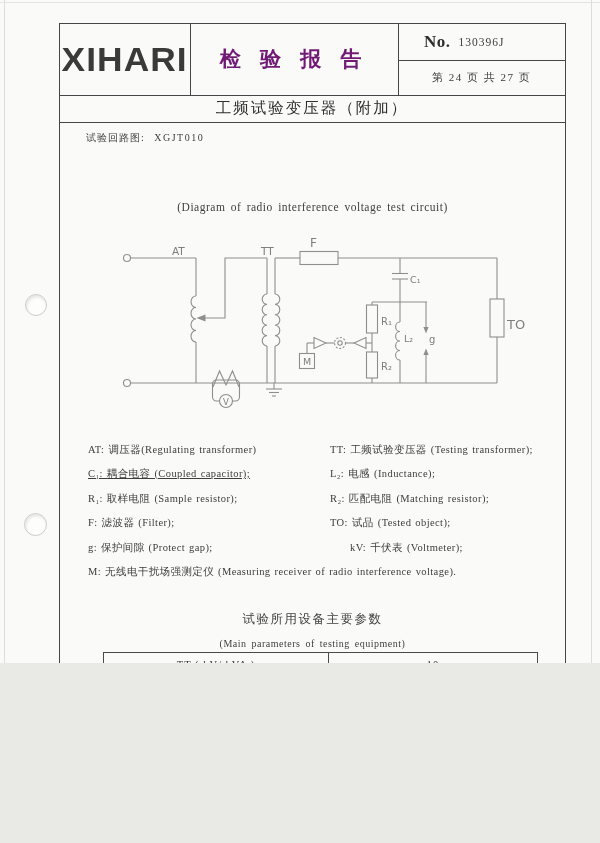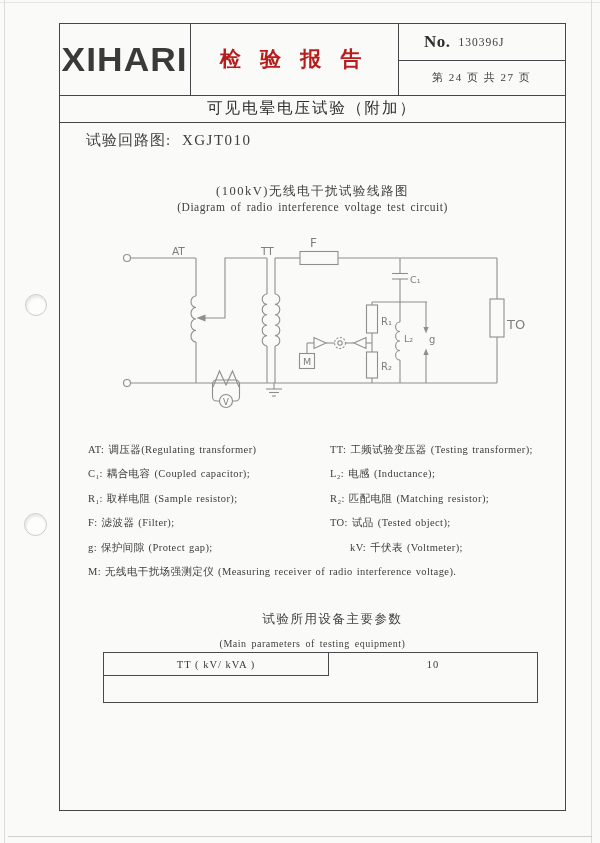--- a/index.html
+++ b/index.html
@@ -1,34 +1,34 @@
 <!DOCTYPE html>
 <html><head>
 <meta charset="utf-8">
 <style>
   html,body{margin:0;padding:0;}
   body{background:#e9e9e5;font-family:"Liberation Serif","DejaVu Serif",serif;}
-  #page{position:relative;width:600px;height:843px;background:#fafaf8;overflow:hidden;margin:0 auto;}
+  #page{position:relative;width:600px;height:663px;background:#fafaf8;overflow:hidden;margin:0 auto;}
   .edge{position:absolute;background:#dcdcd8;}
   .hole{position:absolute;border-radius:50%;background:#fdfdfc;border:1px solid #cccdc8;
         box-shadow:inset 1px 2px 3px rgba(0,0,0,0.10);}
   .frame{position:absolute;left:59px;top:23px;width:505px;height:786px;border:1.5px solid #45454a;}
   .hl,.vl{position:absolute;background:#45454a;}
   .cell{position:absolute;display:flex;align-items:center;justify-content:center;color:#2e2e2c;}
   .logo{font-family:"Liberation Sans","DejaVu Sans",sans-serif;font-weight:bold;font-size:34px;
         letter-spacing:1px;transform:scaleX(1.04);color:#3a3a38;}
-  .rtitle{font-size:21px;font-weight:bold;letter-spacing:7px;color:#b91c1c;}
+  .rtitle{font-size:21px;font-weight:bold;letter-spacing:7px;color:#701a75;}
   .noline{justify-content:flex-start;padding-left:26px;}
   .nolabel{font-weight:bold;font-size:17px;letter-spacing:0.5px;}
   .noval{font-size:11.5px;margin-left:8px;letter-spacing:1px;color:#3c3c3a;}
   .pageinfo{font-size:11px;letter-spacing:1.5px;color:#3c3c3a;}
   .subtitle{font-size:15.5px;letter-spacing:2px;color:#2f2f2d;}
   .txt{position:absolute;color:#3e3e3c;white-space:nowrap;}
   .center{left:59px;width:507px;text-align:center;}
-  .refline{font-size:15px;letter-spacing:1px;}
+  .refline{font-size:10px;letter-spacing:1px;}
   .dtitle-cn{font-size:12.5px;letter-spacing:1.5px;}
   .dtitle-en{font-size:11.5px;letter-spacing:0.5px;word-spacing:2px;}
   .lg{position:absolute;font-size:10.5px;letter-spacing:0.4px;word-spacing:1px;color:#3d3d3b;white-space:nowrap;}
   .eqtitle-cn{font-size:12.5px;letter-spacing:1.5px;}
   .eqtitle-en{font-size:10px;letter-spacing:0.5px;word-spacing:2px;}
   .eqtable{position:absolute;left:103px;top:652px;width:433px;border:1.4px solid #4a4a4c;
            display:grid;grid-template-columns:225px 1fr;grid-template-rows:23px 26px;}
   .eqtable .c{display:flex;align-items:center;justify-content:center;font-size:10.5px;
               letter-spacing:1px;color:#3b3b39;}
   .bb{border-bottom:1.3px solid #4a4a4c;}
@@ -62,29 +62,28 @@
     <span class="rtitle">检 验 报 告</span>
   </div>
   <div class="cell noline" style="left:398px;top:23px;width:167px;height:37px;">
     <span class="nolabel">No.</span>
     <span class="noval">130396J</span>
   </div>
   <div class="cell" style="left:398px;top:60px;width:167px;height:35px;">
     <span class="pageinfo">第 24 页 共 27 页</span>
   </div>
   <div class="cell" style="left:59px;top:95px;width:506px;height:27px;">
-    <span class="subtitle">可见电晕电压试验（附加）</span>
+    <span class="subtitle">工频试验变压器（附加）</span>
   </div>
 
   <div class="txt refline" style="left:86px;top:131px;">
     <span>试验回路图:</span>
     <span style="margin-left:6px;letter-spacing:1.5px;">XGJT010</span>
   </div>
 
-  <div class="txt center dtitle-cn" style="top:183px;">(100kV)无线电干扰试验线路图</div>
   <div class="txt center dtitle-en" style="top:201px;">(Diagram of radio interference voltage test circuit)</div>
 
   <svg style="position:absolute;left:100px;top:230px;" width="440" height="190" viewBox="100 230 440 190" xmlns="http://www.w3.org/2000/svg">
     <g stroke="#8e8e8c" fill="none" stroke-width="1.1">
 
       <circle cx="127" cy="258" r="3.5"></circle>
       <circle cx="127" cy="383" r="3.5"></circle>
 
       <path d="M130.5,258 H196"></path>
 
@@ -184,31 +183,31 @@
     <text x="381" y="325" font-size="10">R₁</text>
     <text x="381" y="370" font-size="10">R₂</text>
     <text x="404" y="342" font-size="9.5">L₂</text>
     <text x="429" y="343" font-size="10">g</text>
     <text x="307" y="364.5" font-size="9.5" text-anchor="middle">M</text>
     <text x="226" y="404.5" font-size="8.5" text-anchor="middle">V</text>
   </svg>
 
   <div class="lg" style="left:88px;top:443px;">AT: 调压器(Regulating transformer)</div>
   <div class="lg" style="left:330px;top:443px;">TT: 工频试验变压器 (Testing transformer);</div>
-  <div class="lg" style="left:88px;top:467px;">C₁: 耦合电容 (Coupled capacitor);</div>
+  <div class="lg" style="left:88px;top:467px;text-decoration:underline;">C₁: 耦合电容 (Coupled capacitor);</div>
   <div class="lg" style="left:330px;top:467px;">L₂: 电感 (Inductance);</div>
   <div class="lg" style="left:88px;top:492px;">R₁: 取样电阻 (Sample resistor);</div>
   <div class="lg" style="left:330px;top:492px;">R₂: 匹配电阻 (Matching resistor);</div>
   <div class="lg" style="left:88px;top:516px;">F: 滤波器 (Filter);</div>
   <div class="lg" style="left:330px;top:516px;">TO: 试品 (Tested object);</div>
   <div class="lg" style="left:88px;top:541px;">g: 保护间隙 (Protect gap);</div>
   <div class="lg" style="left:330px;top:541px;margin-left:20px;">kV: 千伏表 (Voltmeter);</div>
   <div class="lg" style="left:88px;top:565px;">M: 无线电干扰场强测定仪 (Measuring receiver of radio interference voltage).</div>
 
-  <div class="txt center eqtitle-cn" style="top:611px;margin-left:20px;">试验所用设备主要参数</div>
+  <div class="txt center eqtitle-cn" style="top:611px;">试验所用设备主要参数</div>
   <div class="txt center eqtitle-en" style="top:638px;">(Main parameters of testing equipment)</div>
 
   <div class="eqtable">
     <div class="c bb br">TT ( kV/ kVA )</div>
     <div class="c">10</div>
   </div>
 
 </div>
 
 </body></html>

